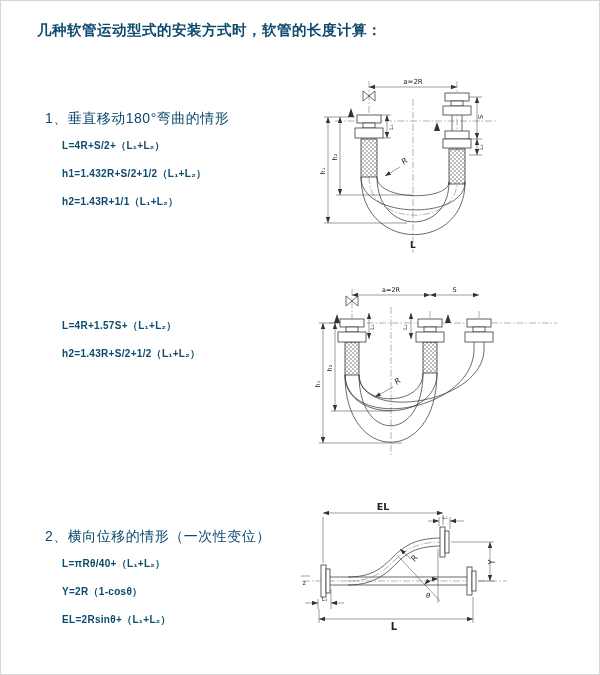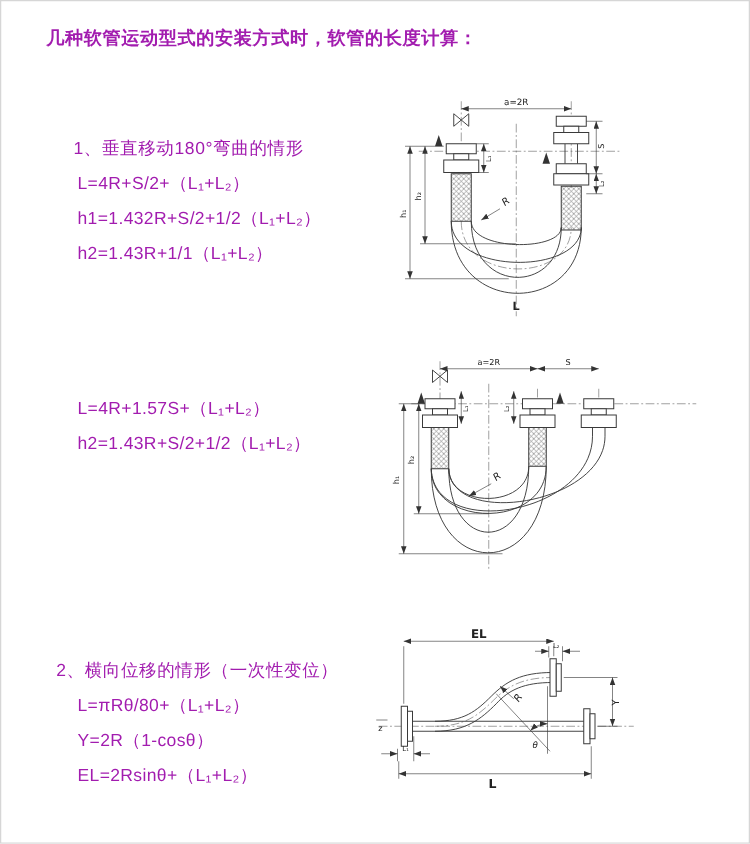--- a/index.html
+++ b/index.html
@@ -4,33 +4,33 @@
 <style>
   html,body{margin:0;padding:0;background:#eee;}
   .page{
     position:relative;
     width:600px;height:675px;
     margin:0 auto;
     background:#ffffff;
     border:1px solid #d6d6d6;
     box-sizing:border-box;
     font-family:"Liberation Sans","DejaVu Sans",sans-serif;
-    color:#a21caf;
+    color:#0c4a6e;
     overflow:hidden;
   }
   .title{
     position:absolute;left:36px;top:20px;
     font-size:14.5px;font-weight:700;letter-spacing:.5px;
   }
   .section-text{position:absolute;}
   .section-heading{
     font-size:14px;line-height:28px;letter-spacing:.5px;white-space:nowrap;text-align:center;
   }
   .formula{
-    font-size:14px;line-height:28px;padding-left:17px;letter-spacing:.3px;white-space:nowrap;
+    font-size:10px;line-height:28px;padding-left:17px;letter-spacing:.3px;white-space:nowrap;font-weight:bold;
   }
   svg{position:absolute;overflow:visible;}
   svg text{font-family:"DejaVu Sans","Liberation Sans",sans-serif;fill:#222;}
   .dwg{stroke:#3a3a3a;stroke-width:.75;fill:none;}
   .dim{stroke:#3a3a3a;stroke-width:.5;fill:none;}
   .cl{stroke:#555;stroke-width:.45;fill:none;stroke-dasharray:7 2 1.5 2;}
   .fitting{fill:#ffffff;stroke:#3a3a3a;stroke-width:.8;}
   .braid{stroke:#3a3a3a;stroke-width:.8;}
   .marr{fill:#333;stroke:none;}
 </style>
@@ -199,21 +199,21 @@
       <line class="dim" x1="104" y1="30" x2="104" y2="56" marker-start="url(#ar2)" marker-end="url(#ar2)"></line>
       <text x="100" y="44" font-size="5.5" text-anchor="middle" transform="rotate(-90 100 44)">L₂</text>
 
       <line class="dim" x1="86" y1="104" x2="68" y2="114" marker-end="url(#ar2)"></line>
       <text x="90" y="102" font-size="8" font-style="italic" transform="rotate(-38 90 102)">R</text>
     </g>
   </svg>
 
   <div class="section-text" style="left:44px;top:521px;">
     <div class="section-heading">2、横向位移的情形（一次性变位）</div>
-    <div class="formula">L=πRθ/80+（L₁+L₂）</div>
+    <div class="formula">L=πRθ/40+（L₁+L₂）</div>
     <div class="formula">Y=2R（1-cosθ）</div>
     <div class="formula">EL=2Rsinθ+（L₁+L₂）</div>
   </div>
 
   <svg style="left:292px;top:498px;" width="300" height="152" viewBox="0 0 300 152">
     <defs>
       <marker id="ar3" markerUnits="userSpaceOnUse" markerWidth="7" markerHeight="5" refX="6" refY="2.2" orient="auto-start-reverse">
         <path d="M0,0 L6,2.2 L0,4.4 Z" fill="#333"></path>
       </marker>
     </defs>

